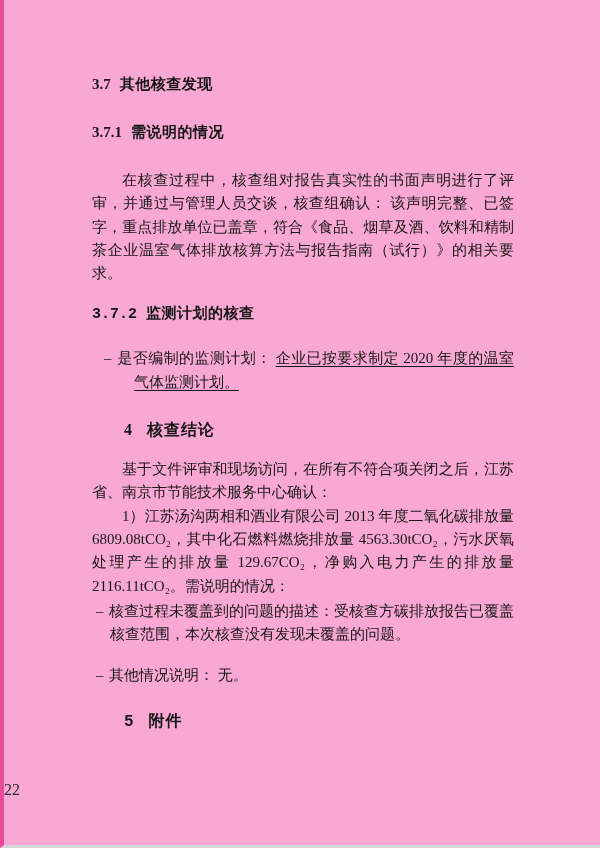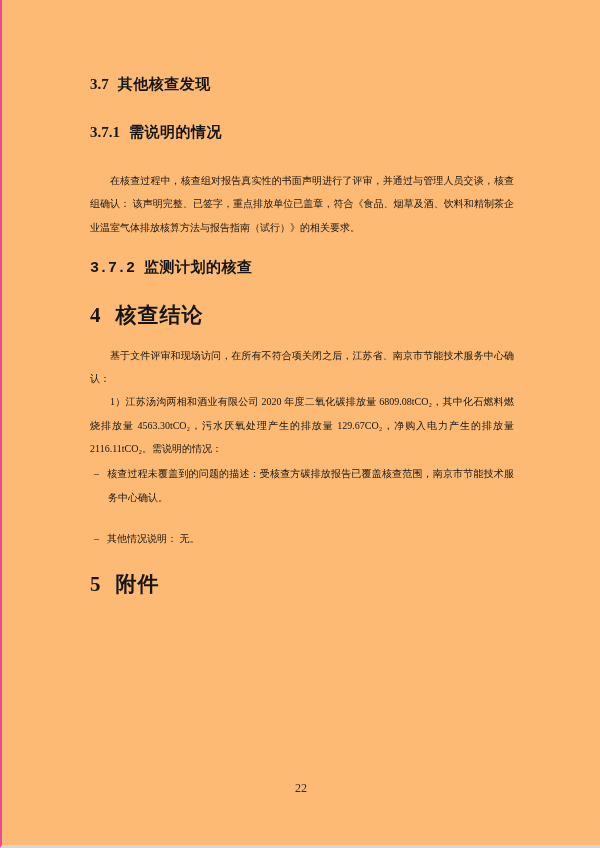--- a/index.html
+++ b/index.html
@@ -1,62 +1,62 @@
 <!DOCTYPE html>
 <html><head>
 <meta charset="utf-8">
 <style>
   html, body { margin: 0; padding: 0; background: #ffffff; }
   .page {
     position: relative;
     width: 600px;
     height: 848px;
     box-sizing: border-box;
-    background: #fdba74;
-    border-left: 2px solid #ec4899;
+    background: #f9a8d4;
+    border-left: 4px solid #ec4899;
     border-bottom: 3px solid #d6d6d6;
     font-family: "Liberation Serif", "DejaVu Serif", serif;
     color: #161616;
     overflow: hidden;
   }
   .content { padding: 73px 86px 0 88px; }
 
   .h-sub { font-size: 15px; font-weight: bold; line-height: 22px; letter-spacing: 0.5px; }
   .h-sub .num { margin-right: 9px; letter-spacing: 0; }
 
-  .h-main { font-size: 21px; font-weight: bold; line-height: 31px; letter-spacing: 1px; }
+  .h-main { font-size: 16px; font-weight: bold; line-height: 31px; letter-spacing: 1px; margin-left: 32px; }
   .h-main .num { margin-right: 15px; letter-spacing: 0; }
 
-  .body-text { font-size: 10px; line-height: 23.3px; text-align: justify; }
+  .body-text { font-size: 15px; line-height: 23.3px; text-align: justify; }
   p { margin: 0; }
   .indent { text-indent: 2em; }
 
   #h371 { margin-top: 26px; }
   #p-authenticity { margin-top: 26px; }
   #h372 { margin-top: 19px; font-family: Liberation Mono, monospace; }
   #monitoring-bullet { margin-top: 21px; }
   #h4 { margin-top: 20px; }
   #p-conclusion-intro { margin-top: 13px; }
   #conclusion-bullets { margin-top: 2px; }
-  #h5 { margin-top: 19px; }
+  #h5 { margin-top: 19px; font-family: Liberation Mono, monospace; }
 
   .bullet-deep { padding-left: 42px; text-indent: -30px; }
   .bullet-deep .dash { display: inline-block; width: 13px; text-indent: 0; }
   .bullet-hang { padding-left: 18px; text-indent: -14px; }
   .bullet-hang .dash { display: inline-block; width: 13px; text-indent: 0; }
   .bullet-hang + .bullet-hang { margin-top: 18px; }
 
   .underlined { text-decoration: underline; text-underline-offset: 3px; }
 
   .page-num {
     position: absolute;
     top: 781px; left: 0;
     width: 100%;
-    text-align: center;
-    font-size: 12px;
+    text-align: left;
+    font-size: 16px;
     color: #2b2b33;
   }
 </style>
 </head>
 <body>
 
 <div class="page">
   <div class="content">
 
     <div class="h-sub" id="h37">
@@ -66,32 +66,35 @@
     <div class="h-sub" id="h371">
       <span class="num">3.7.1</span><span>需说明的情况</span>
     </div>
 
     <p class="body-text indent" id="p-authenticity">在核查过程中，核查组对报告真实性的书面声明进行了评审，并通过与管理人员交谈，核查组确认： 该声明完整、已签字，重点排放单位已盖章，符合《食品、烟草及酒、饮料和精制茶企业温室气体排放核算方法与报告指南（试行）》的相关要求。</p>
 
     <div class="h-sub" id="h372">
       <span class="num">3.7.2</span><span>监测计划的核查</span>
     </div>
 
+    <div class="body-text bullet-deep" id="monitoring-bullet">
+      <span class="dash">–</span><span>是否编制的监测计划： </span><span class="underlined">企业已按要求制定 2020 年度的温室气体监测计划。</span>
+    </div>
 
     <div class="h-main" id="h4">
       <span class="num">4</span><span>核查结论</span>
     </div>
 
     <p class="body-text indent" id="p-conclusion-intro">基于文件评审和现场访问，在所有不符合项关闭之后，江苏省、南京市节能技术服务中心确认：</p>
 
-    <p class="body-text indent" id="p-conclusion-item1">1）江苏汤沟两相和酒业有限公司 2020 年度二氧化碳排放量 6809.08tCO₂，其中化石燃料燃烧排放量 4563.30tCO₂，污水厌氧处理产生的排放量 129.67CO₂，净购入电力产生的排放量 2116.11tCO₂。需说明的情况：</p>
+    <p class="body-text indent" id="p-conclusion-item1">1）江苏汤沟两相和酒业有限公司 2013 年度二氧化碳排放量 6809.08tCO₂，其中化石燃料燃烧排放量 4563.30tCO₂，污水厌氧处理产生的排放量 129.67CO₂，净购入电力产生的排放量 2116.11tCO₂。需说明的情况：</p>
 
     <div id="conclusion-bullets">
       <div class="body-text bullet-hang">
-        <span class="dash">–</span><span>核查过程未覆盖到的问题的描述：受核查方碳排放报告已覆盖核查范围，南京市节能技术服务中心确认。</span>
+        <span class="dash">–</span><span>核查过程未覆盖到的问题的描述：受核查方碳排放报告已覆盖核查范围，本次核查没有发现未覆盖的问题。</span>
       </div>
       <div class="body-text bullet-hang">
         <span class="dash">–</span><span>其他情况说明： 无。</span>
       </div>
     </div>
 
     <div class="h-main" id="h5">
       <span class="num">5</span><span>附件</span>
     </div>
 

